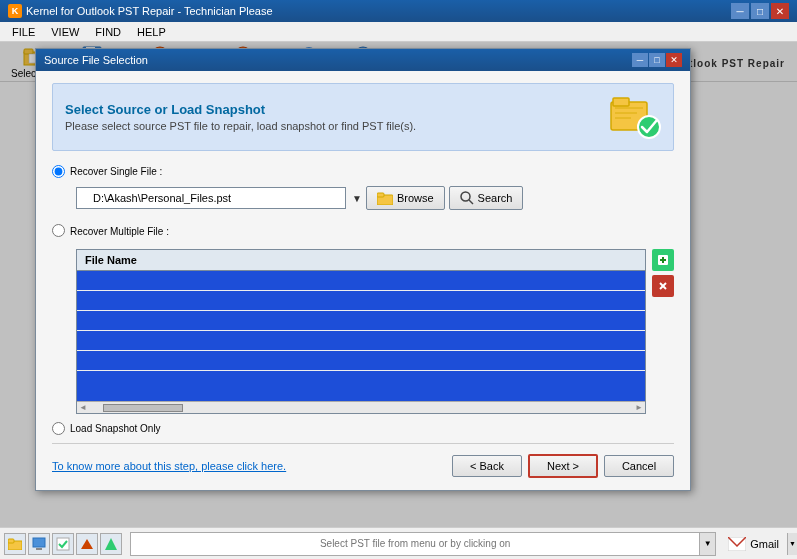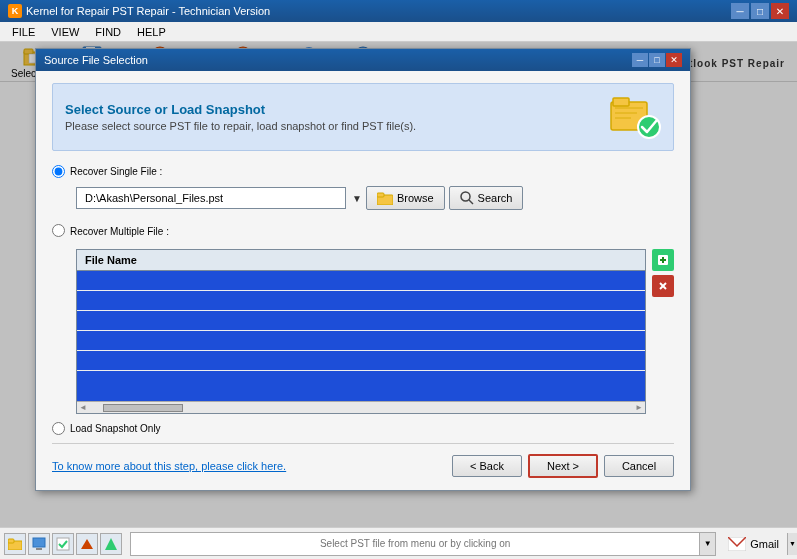--- a/index.html
+++ b/index.html
@@ -202,21 +202,21 @@
       margin-left: 24px;
       margin-bottom: 10px;
       gap: 4px;
     }
     .file-select {
       width: 270px;
       height: 22px;
       font-size: 11px;
       border: 1px solid #7a8a9a;
       background: white;
-      padding: 0 8px;
+      padding: 0 16px;
     }
     .action-btn {
       display: flex;
       align-items: center;
       gap: 4px;
       padding: 2px 10px;
       height: 24px;
       font-size: 11px;
       background: linear-gradient(to bottom, #f5f5f5, #e0e0e0);
       border: 1px solid #7a8a9a;
@@ -351,21 +351,21 @@
   </style>
 </head>
 <body>
 
 <div class="main-window">
 
   <div class="title-bar">
     <div class="title-bar-icon">
       <span style="color:white;font-size:9px;font-weight:bold;display:flex;align-items:center;justify-content:center;height:100%;">K</span>
     </div>
-    <span>Kernel for Repair PST Repair - Technician Version</span>
+    <span>Kernel for Outlook PST Repair - Technician Please</span>
     <div class="title-bar-controls">
       <button class="title-btn">─</button>
       <button class="title-btn">□</button>
       <button class="title-btn close">✕</button>
     </div>
   </div>
 
   <div class="menu-bar">
     <span class="menu-item">FILE</span>
     <span class="menu-item">VIEW</span>

